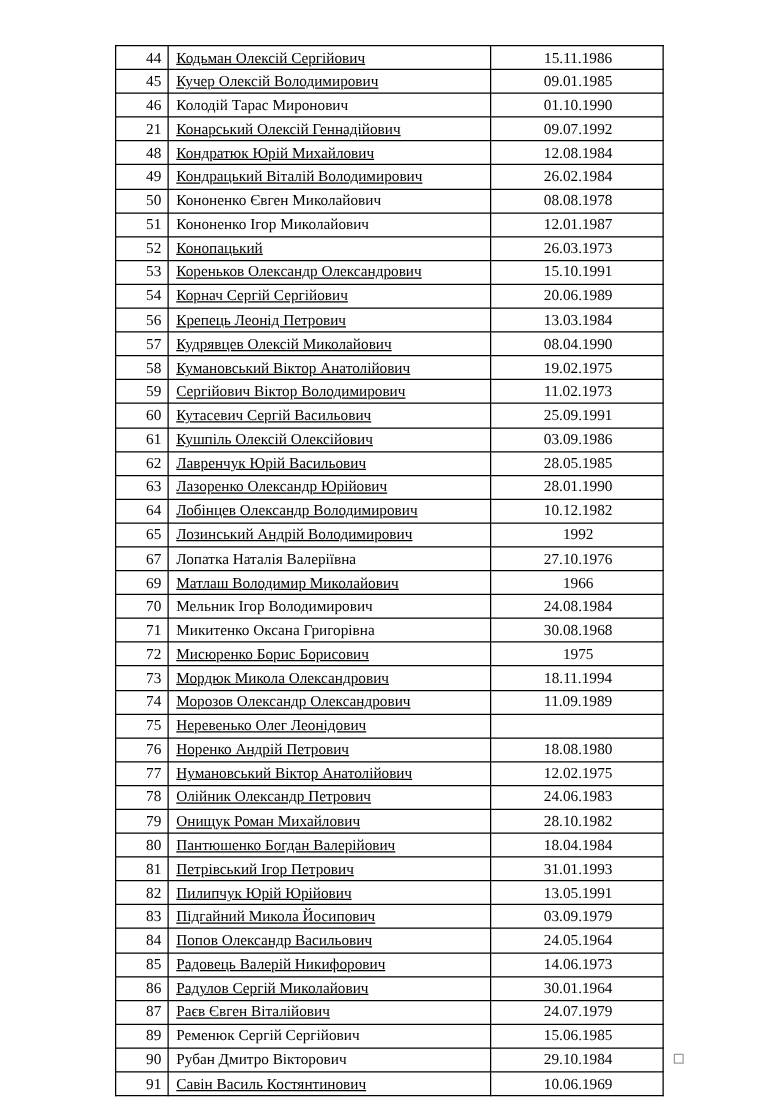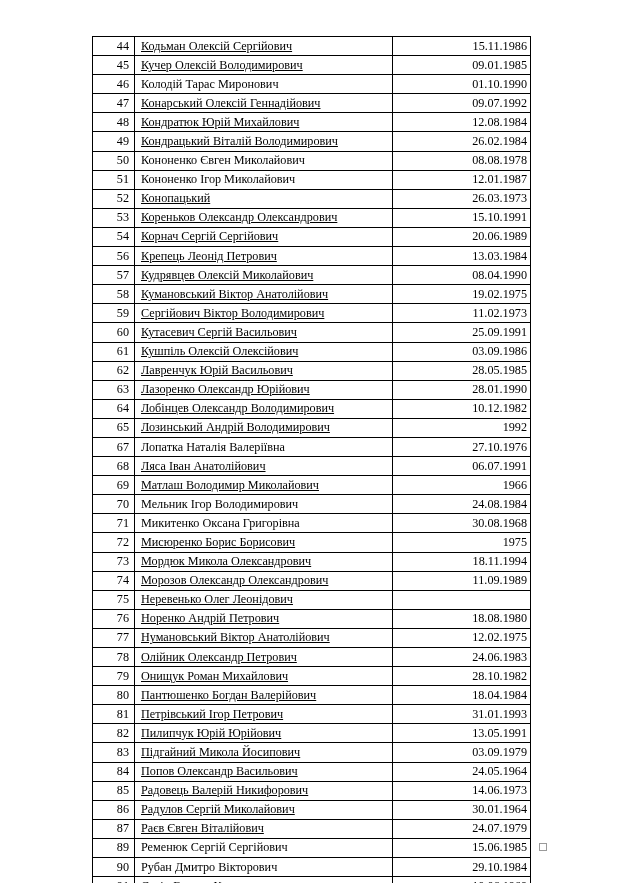--- a/index.html
+++ b/index.html
@@ -49,21 +49,21 @@
   }
   table.list td.num {
     text-align: right;
     padding-right: 5px;
   }
   table.list td.name {
     text-align: left;
     padding-left: 6px;
   }
   table.list td.date {
-    text-align: right;
+    text-align: center;
     padding-left: 5px;
   }
   .u { text-decoration: underline; }
   .corner-mark {
     position: absolute;
     left: 539px;
     top: 843px;
     width: 6px;
     height: 6px;
     border: 1px solid #9a9a9a;
@@ -91,21 +91,21 @@
             <td class="num">45</td>
             <td class="name"><span class="u">Кучер Олексій Володимирович</span></td>
             <td class="date">09.01.1985</td>
           </tr>
           <tr>
             <td class="num">46</td>
             <td class="name"><span>Колодій Тарас Миронович</span></td>
             <td class="date">01.10.1990</td>
           </tr>
           <tr>
-            <td class="num">47</td>
+            <td class="num">21</td>
             <td class="name"><span class="u">Конарський Олексій Геннадійович</span></td>
             <td class="date">09.07.1992</td>
           </tr>
           <tr>
             <td class="num">48</td>
             <td class="name"><span class="u">Кондратюк Юрій Михайлович</span></td>
             <td class="date">12.08.1984</td>
           </tr>
           <tr>
             <td class="num">49</td>
@@ -184,25 +184,20 @@
           </tr>
           <tr>
             <td class="num">65</td>
             <td class="name"><span class="u">Лозинський Андрій Володимирович</span></td>
             <td class="date">1992</td>
           </tr>
           <tr>
             <td class="num">67</td>
             <td class="name"><span>Лопатка Наталія Валеріївна</span></td>
             <td class="date">27.10.1976</td>
-          </tr>
-          <tr>
-            <td class="num">68</td>
-            <td class="name"><span class="u">Ляса Іван Анатолійович</span></td>
-            <td class="date">06.07.1991</td>
           </tr>
           <tr>
             <td class="num">69</td>
             <td class="name"><span class="u">Матлаш Володимир Миколайович</span></td>
             <td class="date">1966</td>
           </tr>
           <tr>
             <td class="num">70</td>
             <td class="name"><span>Мельник Ігор Володимирович</span></td>
             <td class="date">24.08.1984</td>

